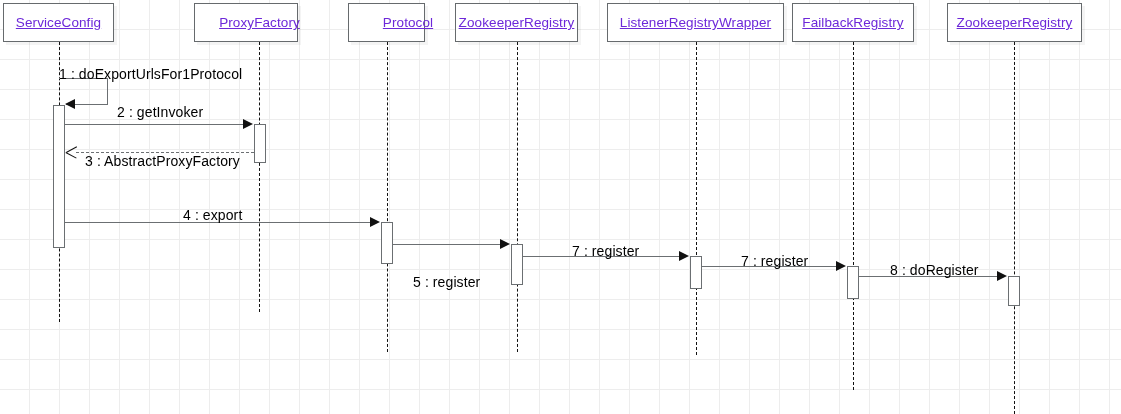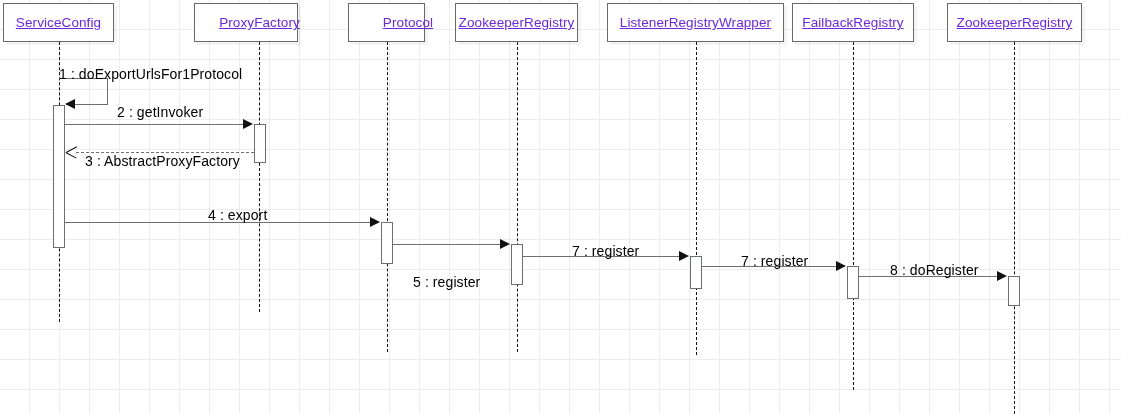--- a/index.html
+++ b/index.html
@@ -145,21 +145,21 @@
   <div class="msg-line" style="left:65px;top:124px;width:179px;"></div>
   <div class="arrow-right" style="left:243px;top:119px;"></div>
   <div class="msg-label" style="left:117px;top:104px;">2 : getInvoker</div>
 
   <div class="msg-line dashed" style="left:76px;top:152px;width:178px;"></div>
   <div class="arrow-open-left" style="left:66px;top:147px;"></div>
   <div class="msg-label" style="left:85px;top:153px;">3 : AbstractProxyFactory</div>
 
   <div class="msg-line" style="left:65px;top:222px;width:306px;"></div>
   <div class="arrow-right" style="left:370px;top:217px;"></div>
-  <div class="msg-label" style="left:208px;top:207px;">4 : export</div>
+  <div class="msg-label" style="left:183px;top:207px;">4 : export</div>
 
   <div class="msg-line" style="left:393px;top:244px;width:108px;"></div>
   <div class="arrow-right" style="left:500px;top:239px;"></div>
   <div class="msg-label" style="left:413px;top:230px;margin-top:44px;">5 : register</div>
 
   <div class="msg-line" style="left:523px;top:256px;width:157px;"></div>
   <div class="arrow-right" style="left:679px;top:251px;"></div>
   <div class="msg-label" style="left:572px;top:243px;">7 : register</div>
 
   <div class="msg-line" style="left:702px;top:266px;width:135px;"></div>

